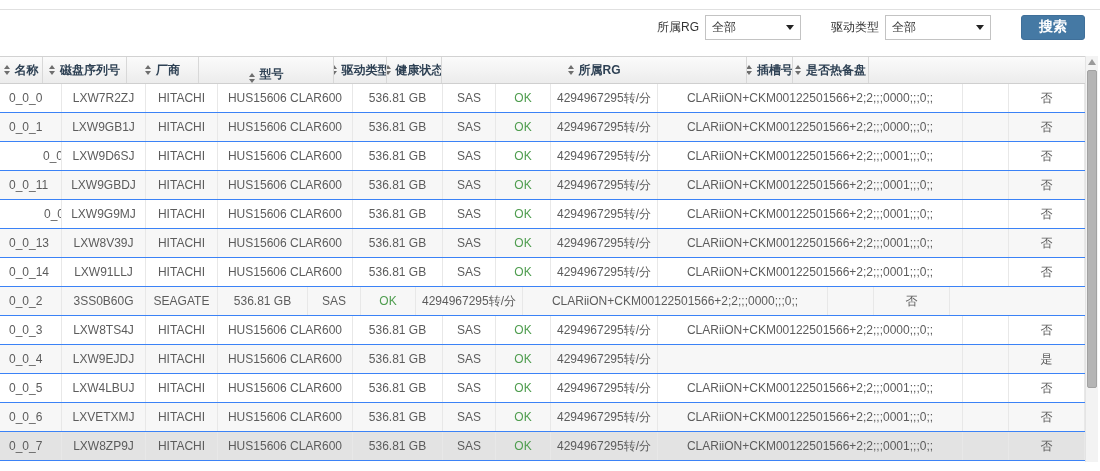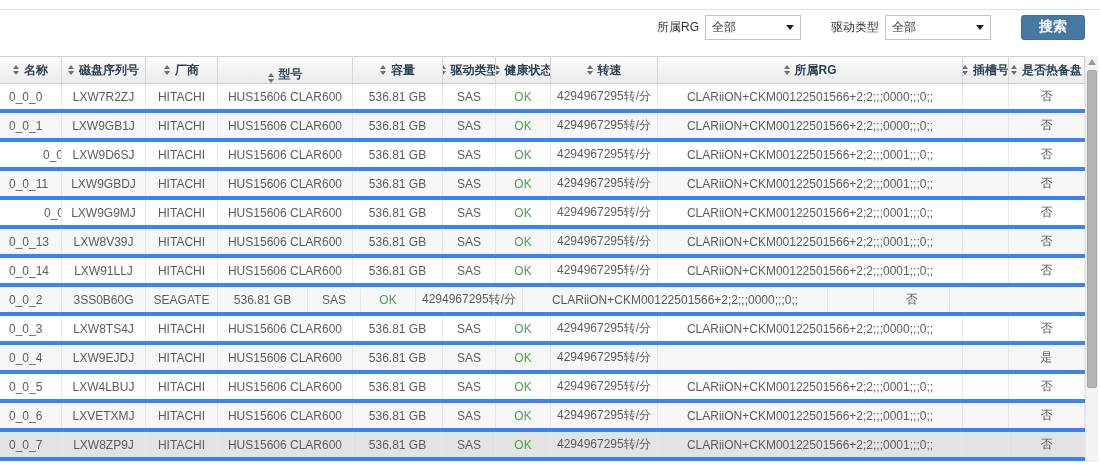--- a/index.html
+++ b/index.html
@@ -56,21 +56,21 @@
   .sort-icon { display:inline-flex; flex-direction:column; align-items:center; margin-right:5px; }
   .sort-icon .up {
     width:0; height:0; border-left:3px solid transparent; border-right:3px solid transparent;
     border-bottom:4px solid #6e6e6e; margin-bottom:2px;
   }
   .sort-icon .down {
     width:0; height:0; border-left:3px solid transparent; border-right:3px solid transparent;
     border-top:4px solid #6e6e6e;
   }
   .grid-body {}
-  .trow { display:flex; height:29px; background:#fff; border-bottom:4px solid #3b82f6; }
+  .trow { display:flex; height:29px; background:#fff; border-bottom:1px solid #3b82f6; }
   .trow:nth-child(even) { background:#f7f7f7; }
   .trow.highlighted { background:#e3e3e3; }
   .tcell {
     display:flex; align-items:center; justify-content:center;
     height:100%; border-right:1px solid #e8e8e8;
     white-space:nowrap; overflow:hidden; color:#5c5c5c;
   }
   .tcell.col-name { justify-content:flex-start; padding-left:9px; }
   .tcell.ok-green { color:#4f9d4f; }
   
@@ -102,21 +102,21 @@
   <span class="filter-label">驱动类型</span>
   <div class="select-box sel-type">
     <span>全部</span>
     <span class="caret"></span>
   </div>
   <button class="search-btn">搜索</button>
 </div>
 
 <div class="grid">
   <div class="grid-header" id="grid-header">
-      <div class="hcell" style="width: 62px;">
+      <div class="hcell" style="width: 43px;">
         <span class="sort-icon">
           <i class="up"></i>
           <i class="down"></i>
         </span>
         <span>名称</span>
       </div>
       <div class="hcell" style="width: 84px;">
         <span class="sort-icon">
           <i class="up"></i>
           <i class="down"></i>
@@ -130,47 +130,33 @@
         </span>
         <span>厂商</span>
       </div>
       <div class="hcell" style="width: 135px; align-items: flex-end;">
         <span class="sort-icon">
           <i class="up"></i>
           <i class="down"></i>
         </span>
         <span>型号</span>
       </div>
-      <div class="hcell" style="width: 90px;">
-        <span class="sort-icon">
-          <i class="up"></i>
-          <i class="down"></i>
-        </span>
-        <span>容量</span>
-      </div>
       <div class="hcell" style="width: 53px;">
         <span class="sort-icon">
           <i class="up"></i>
           <i class="down"></i>
         </span>
         <span>驱动类型</span>
       </div>
       <div class="hcell" style="width: 55px;">
         <span class="sort-icon">
           <i class="up"></i>
           <i class="down"></i>
         </span>
         <span>健康状态</span>
-      </div>
-      <div class="hcell" style="width: 107px;">
-        <span class="sort-icon">
-          <i class="up"></i>
-          <i class="down"></i>
-        </span>
-        <span>转速</span>
       </div>
       <div class="hcell" style="width: 305px;">
         <span class="sort-icon">
           <i class="up"></i>
           <i class="down"></i>
         </span>
         <span>所属RG</span>
       </div>
       <div class="hcell" style="width: 46px;">
         <span class="sort-icon">

